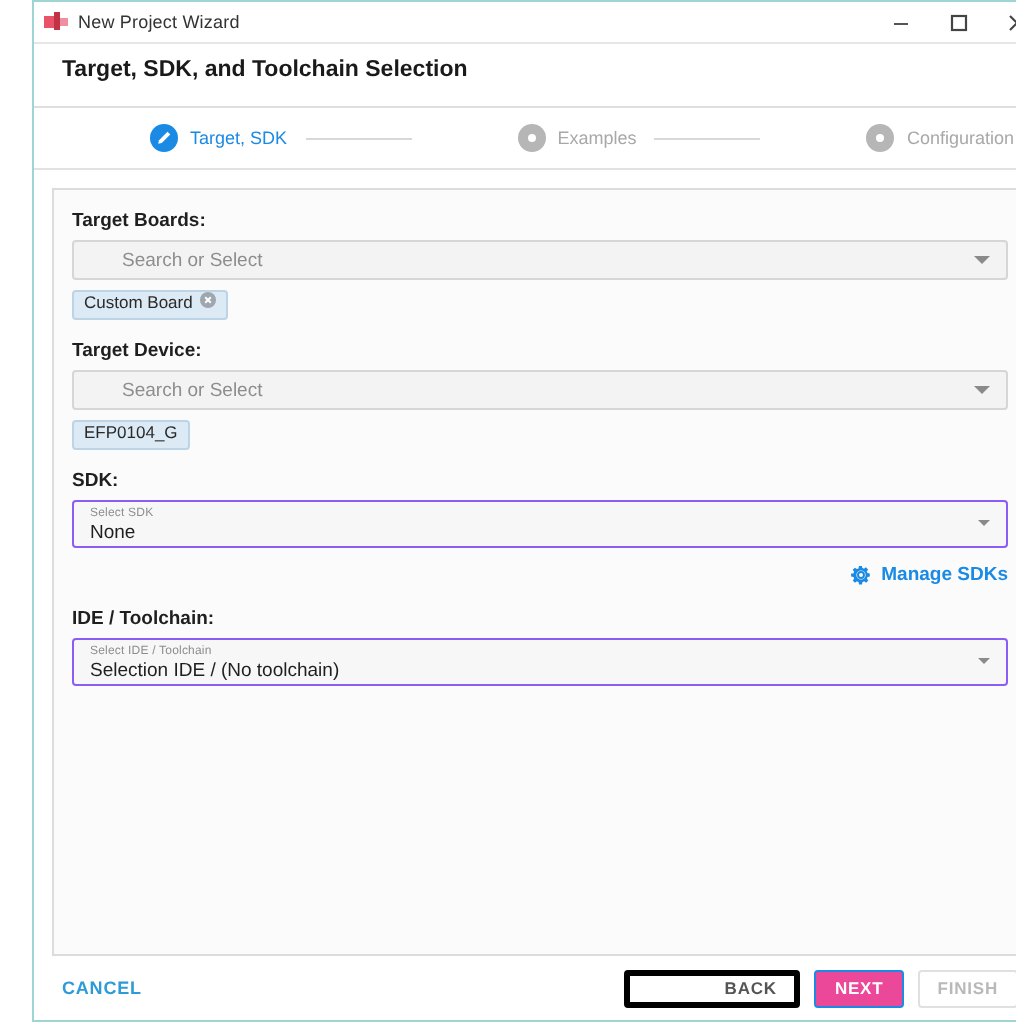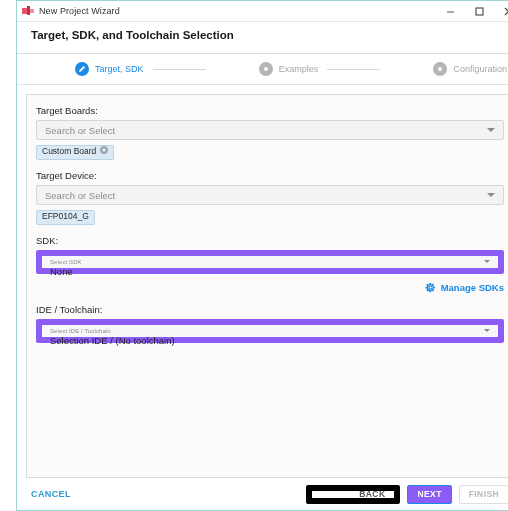--- a/index.html
+++ b/index.html
@@ -120,55 +120,55 @@
     flex: 1 1 auto;
     margin: 9px 9px 0 9px;
     background: #fbfbfb;
     border: 1px solid #dcdcdc;
     padding: 10px 9px 0 9px;
     overflow: hidden;
   }
 
   .field-label {
     font-size: 9.5px;
-    font-weight: normal;
+    font-weight: bold;
     color: #1f1f1f;
     margin-bottom: 4px;
   }
 
   .combo {
     position: relative;
     height: 20px;
     background: #f3f3f3;
     border: 1px solid #d6d6d6;
     border-radius: 2px;
     display: flex;
     align-items: center;
-    padding: 0 22px 0 8px;
+    padding: 0 22px 0 24px;
   }
   .combo .ph {
     font-size: 9.5px;
     color: #8d8d8d;
   }
   .combo .arrow {
     position: absolute;
     right: 8px; top: 50%;
     margin-top: -2px;
     width: 0; height: 0;
     border-left: 4px solid transparent;
     border-right: 4px solid transparent;
     border-top: 4px solid #8a8a8a;
   }
 
   
   .combo2 {
     position: relative;
     height: 24px;
     background: #f7f7f7;
-    border: 6px solid #8b5cf6;
+    border: 1px solid #8b5cf6;
     border-radius: 2px;
     padding: 2px 22px 0 8px;
   }
   .combo2 .mini {
     font-size: 6px;
     color: #8d8d8d;
     line-height: 8px;
     display: block;
     letter-spacing: .1px;
   }
@@ -264,27 +264,27 @@
     font-size: 8.5px;
     font-weight: bold;
     letter-spacing: .4px;
     display: flex;
     align-items: center;
     justify-content: center;
     padding: 0 9px;
   }
   .btn.outline {
     background: #ffffff;
-    border: 6px solid #000000;
+    border: 3px solid #000000;
     color: #555555;
     cursor: pointer;
     padding-left: 47px;
   }
   .btn.primary {
-    background: #8b5cf6;
+    background: #ec4899;
     border: 1px solid #1a8ae5;
     color: #ffffff;
     cursor: pointer;
   }
   .btn.disabled {
     background: #ffffff;
     border: 1px solid #e0e0e0;
     color: #b9b9b9;
     text-align: right;
   }

